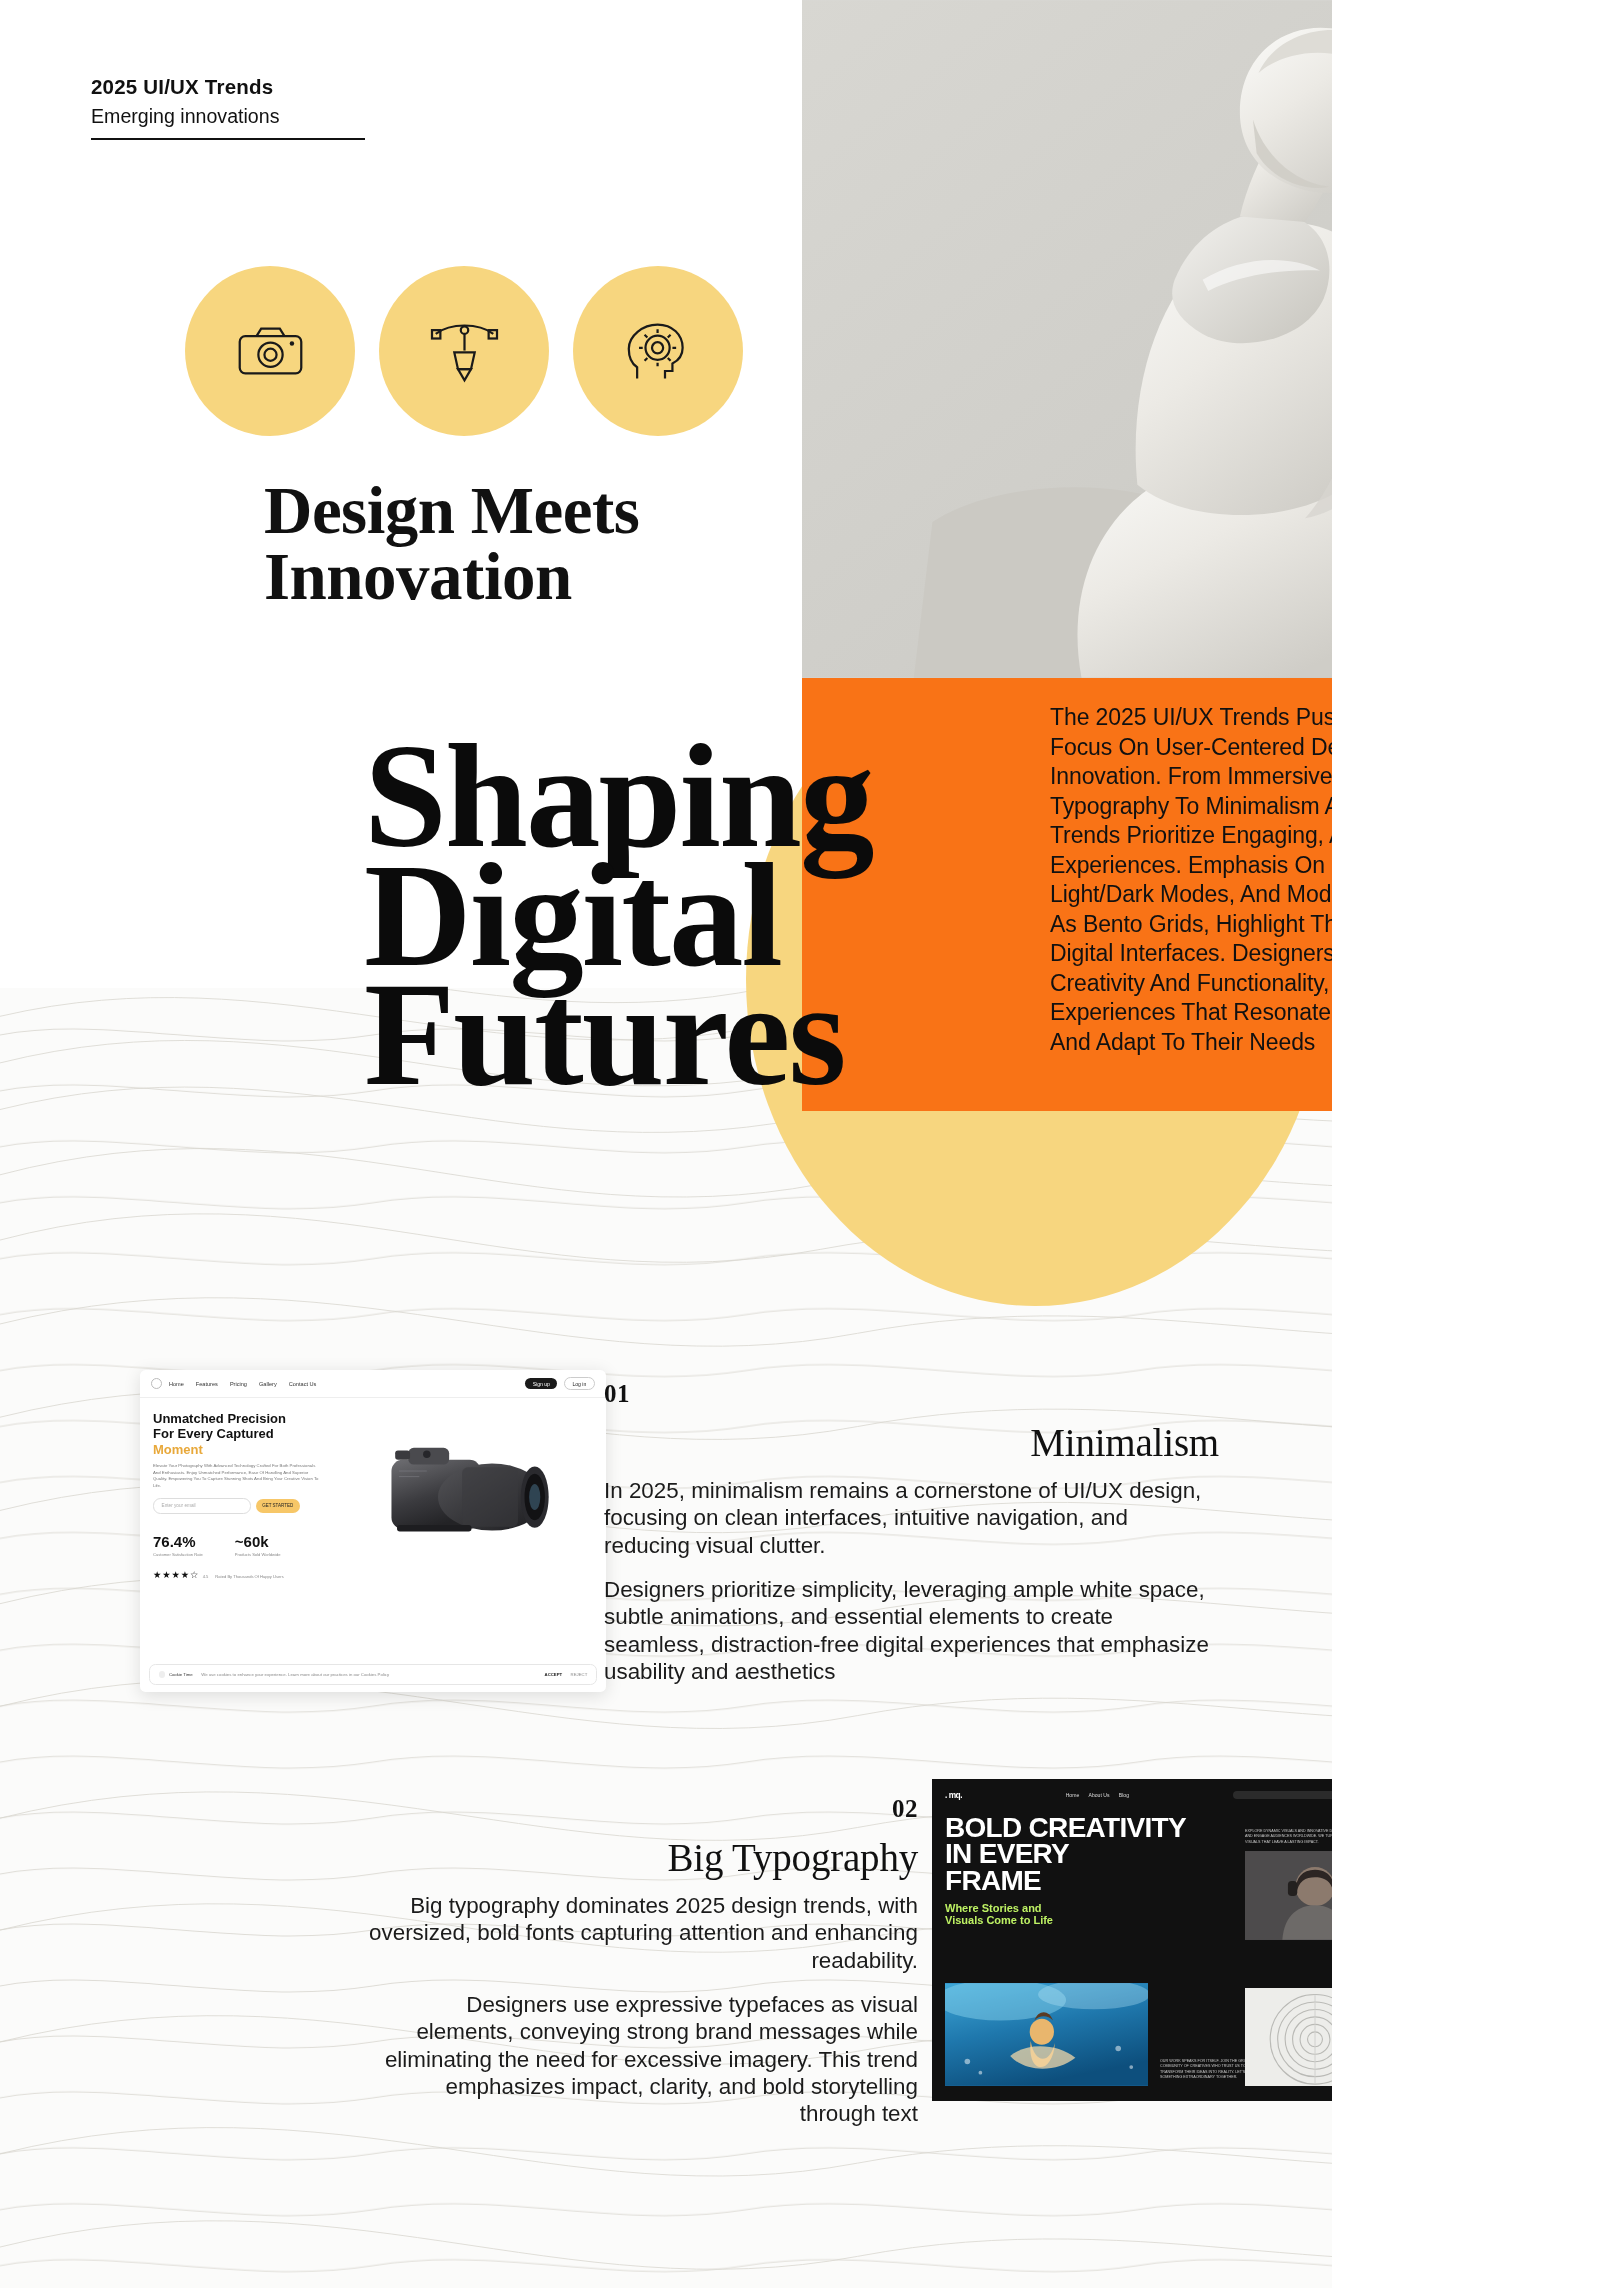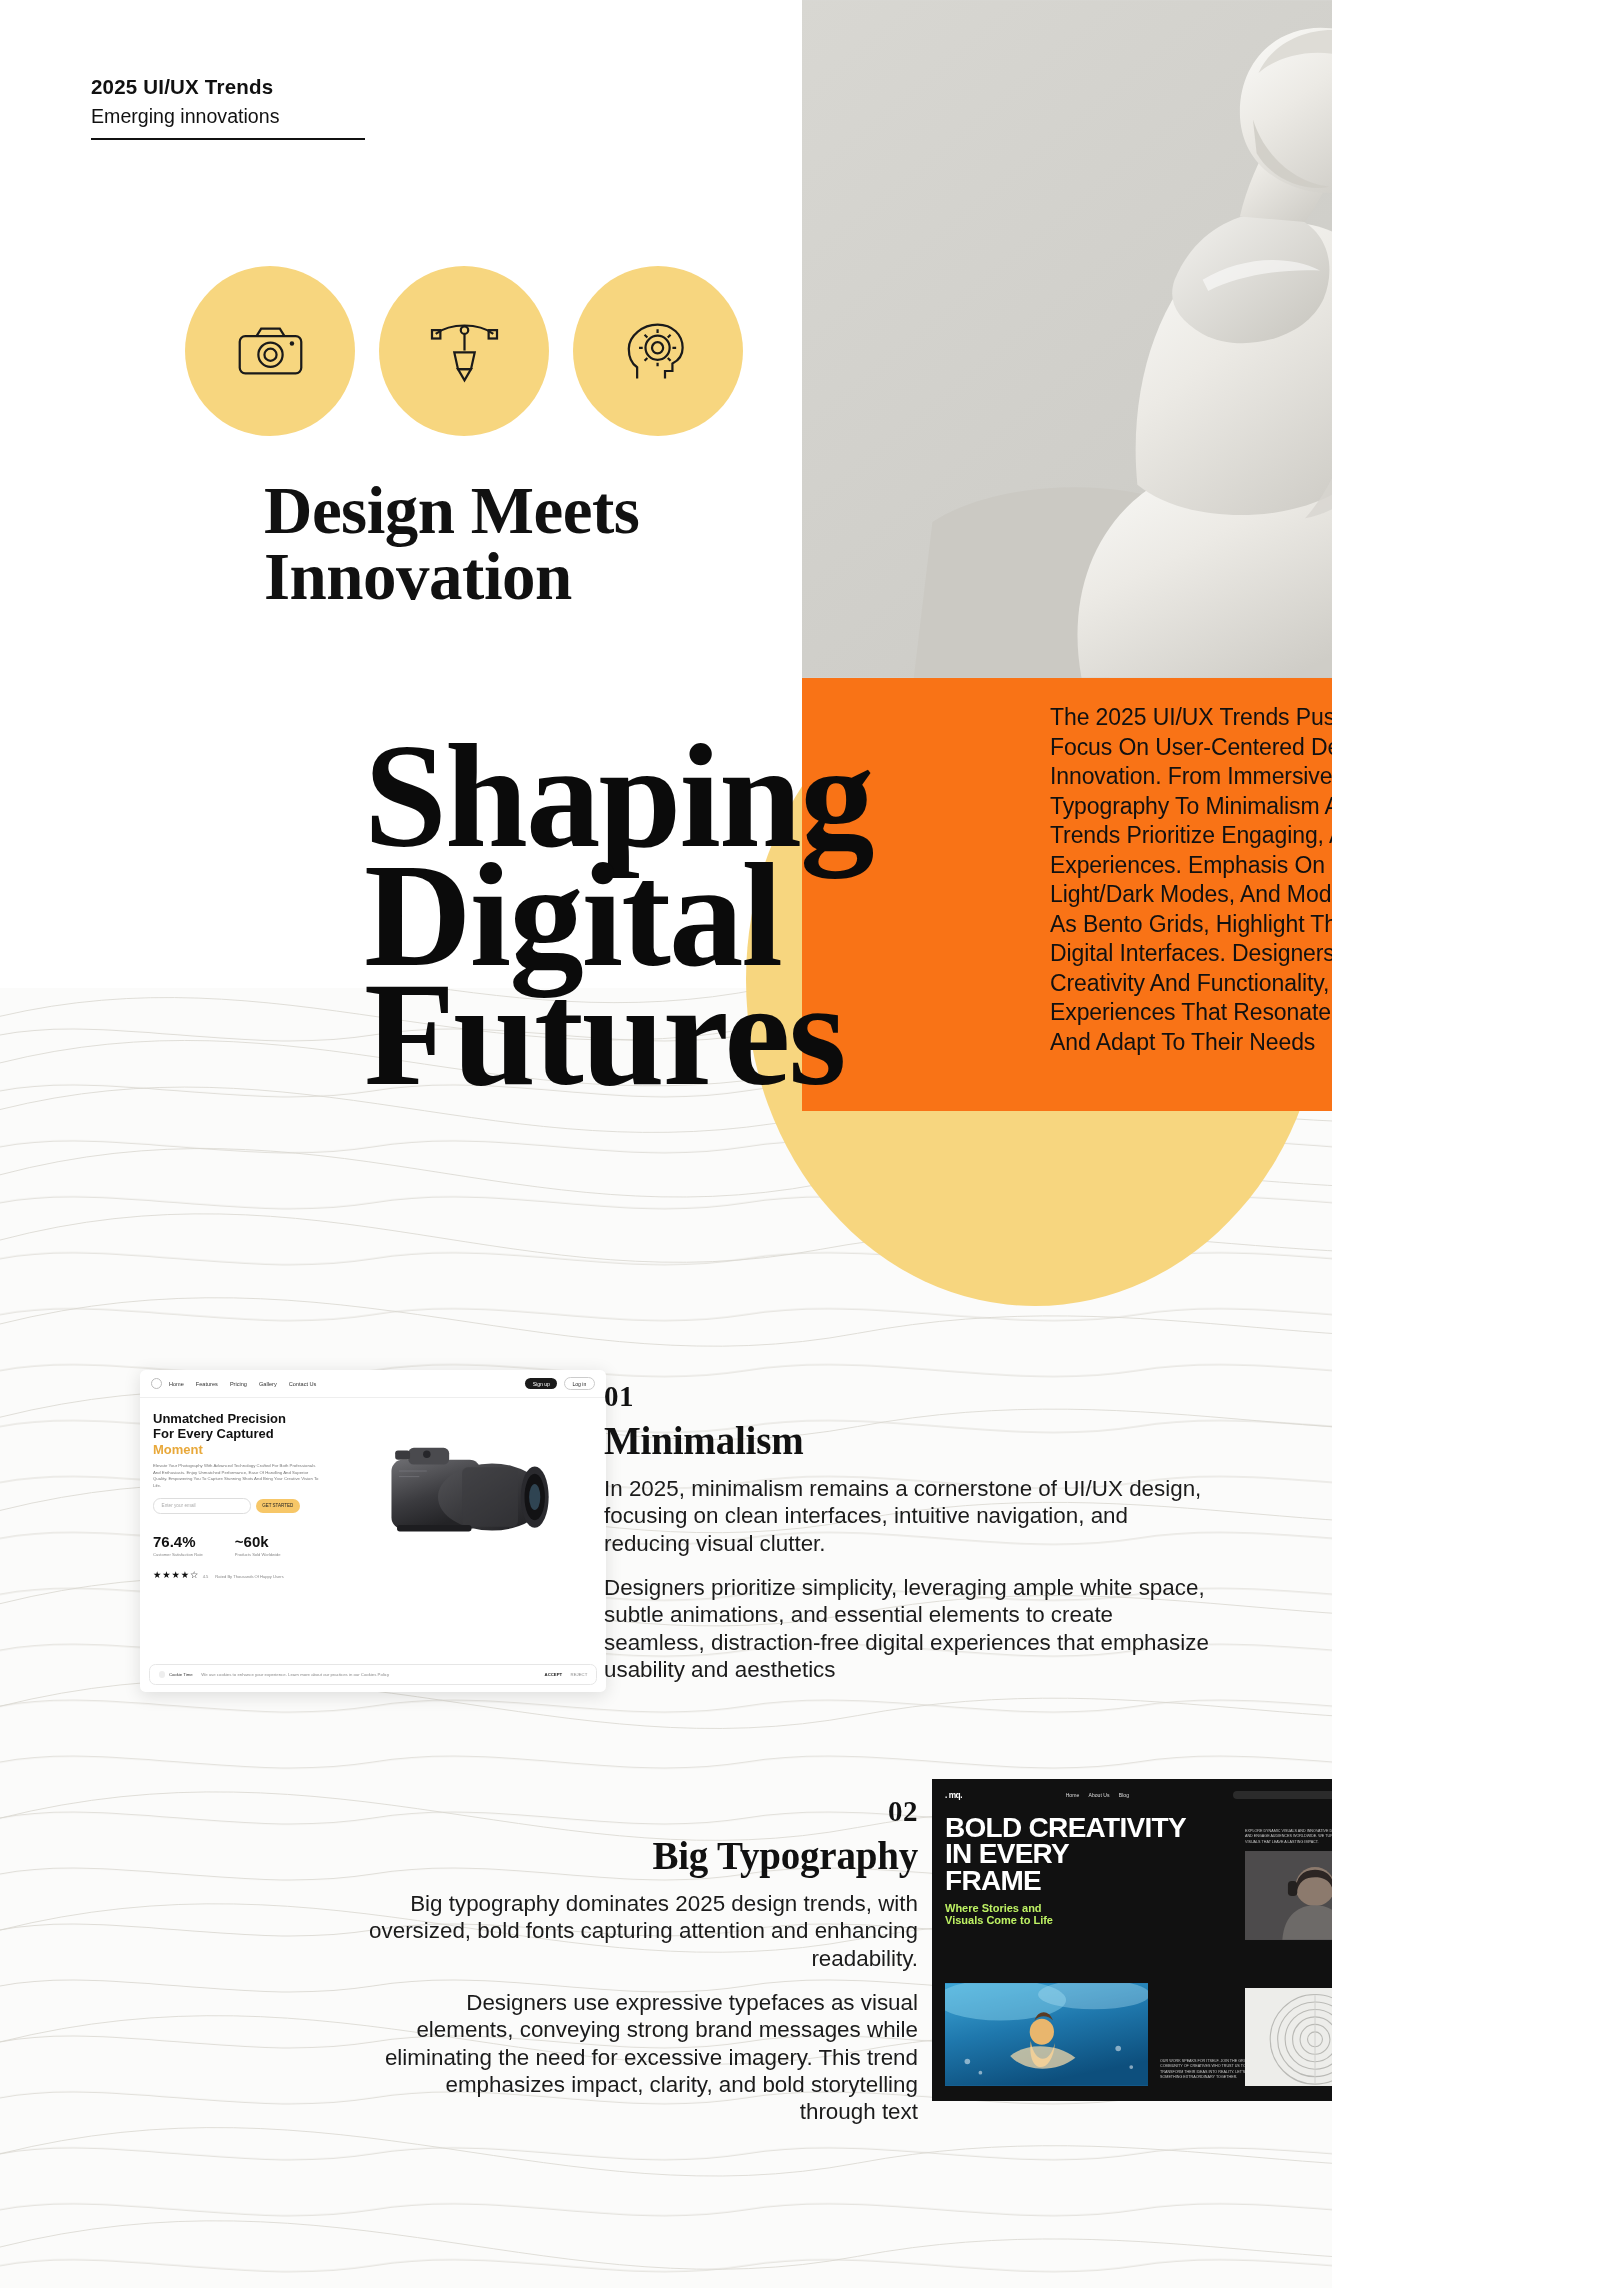--- a/index.html
+++ b/index.html
@@ -159,32 +159,33 @@
   }
   .sec1-text {
     position: absolute;
     left: 604px; top: 1380px;
     width: 615px;
     z-index: 6;
   }
   .sec-num {
     font-family: "Liberation Serif", serif;
     font-weight: bold;
-    font-size: 29px;
+    font-size: 25px;
     color: #111;
     letter-spacing: 0.5px;
   }
   .sec-title {
     font-family: "Liberation Serif", serif;
-    font-weight: bold;
+    font-weight: normal;
     font-size: 39px;
     color: #111;
-    margin-top: 5px;
+    margin-top: 12px;
     margin-bottom: 12px;
     letter-spacing: -0.2px;
+    text-align: right;
   }
   .sec-body {
     font-size: 22.4px;
     line-height: 1.22;
     color: #1b1b1b;
     margin-bottom: 17px;
   }
 
   
   .sec2-text {

